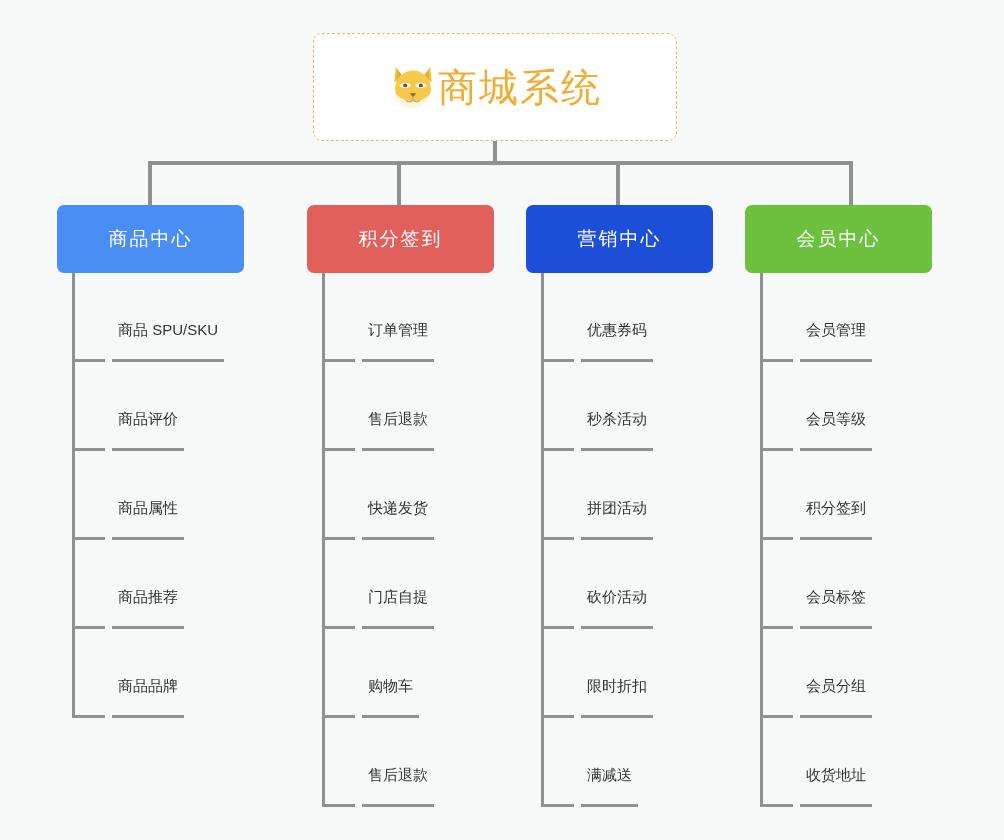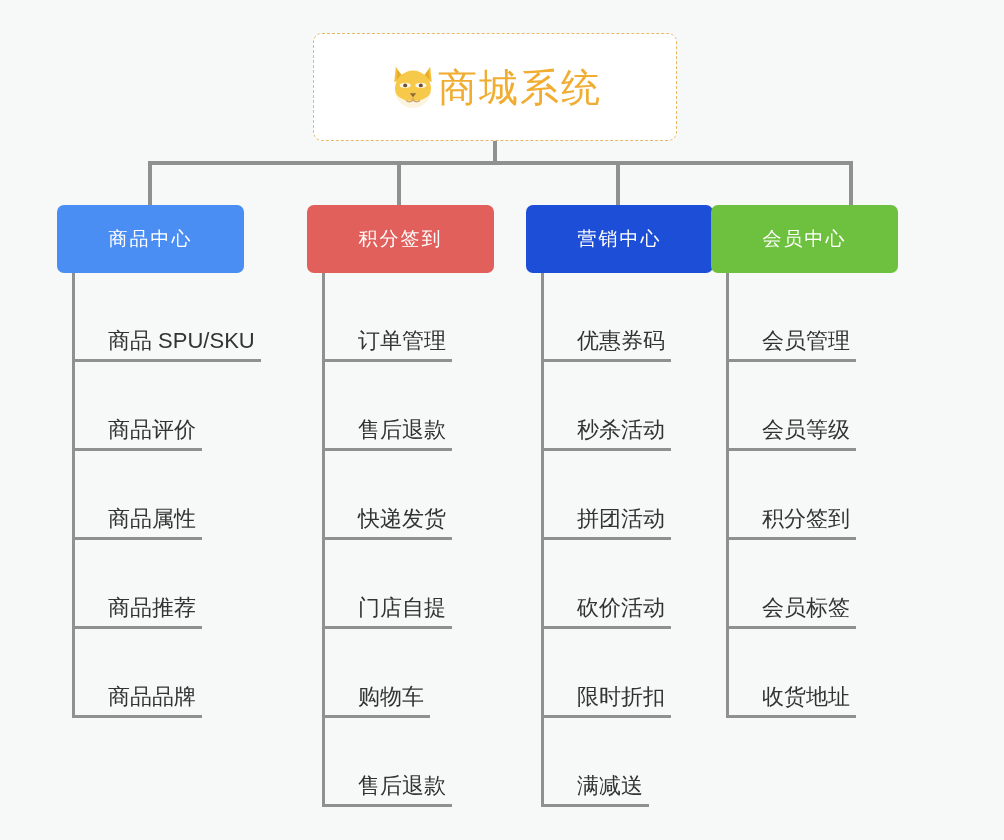--- a/index.html
+++ b/index.html
@@ -61,23 +61,23 @@
     padding-top:0;
   }
   .leaf{
     height:89px;
     position:relative;
     display:flex;
     align-items:flex-end;
   }
   .leaf-text{
     display:inline-block;
-    margin-left:30px;
-    padding:0 6px 6px 6px;
-    font-size:22px;
+    margin-left:40px;
+    padding:0 6px 21px 6px;
+    font-size:15px;
     color:#333333;
     border-bottom:3px solid #909090;
     line-height:1.1;
     white-space:nowrap;
     position:relative;
     left:-3px;
   }
   .leaf-rule{
     position:absolute;
     left:0;bottom:0;
@@ -197,39 +197,43 @@
           <span class="leaf-rule"></span>
           <span class="leaf-text">限时折扣</span>
         </div>
       <div class="leaf">
           <span class="leaf-rule"></span>
           <span class="leaf-text">满减送</span>
         </div>
     </div>
   </div>
 
-  <div class="col" style="left:711px;width:187px">
+  <div class="col" style="left:745px;width:187px">
     <div class="col-head" style="background: rgb(110, 193, 63);">会员中心</div>
     <div class="col-body">
       <div class="leaf">
           <span class="leaf-rule"></span>
           <span class="leaf-text">会员管理</span>
         </div>
       <div class="leaf">
           <span class="leaf-rule"></span>
           <span class="leaf-text">会员等级</span>
         </div>
       <div class="leaf">
           <span class="leaf-rule"></span>
           <span class="leaf-text">积分签到</span>
         </div>
       <div class="leaf">
           <span class="leaf-rule"></span>
           <span class="leaf-text">会员标签</span>
         </div>
       <div class="leaf">
           <span class="leaf-rule"></span>
+          <span class="leaf-text">会员分组</span>
+        </div>
+      <div class="leaf">
+          <span class="leaf-rule"></span>
           <span class="leaf-text">收货地址</span>
         </div>
     </div>
   </div>
 
 </div>
 
 </body></html>

